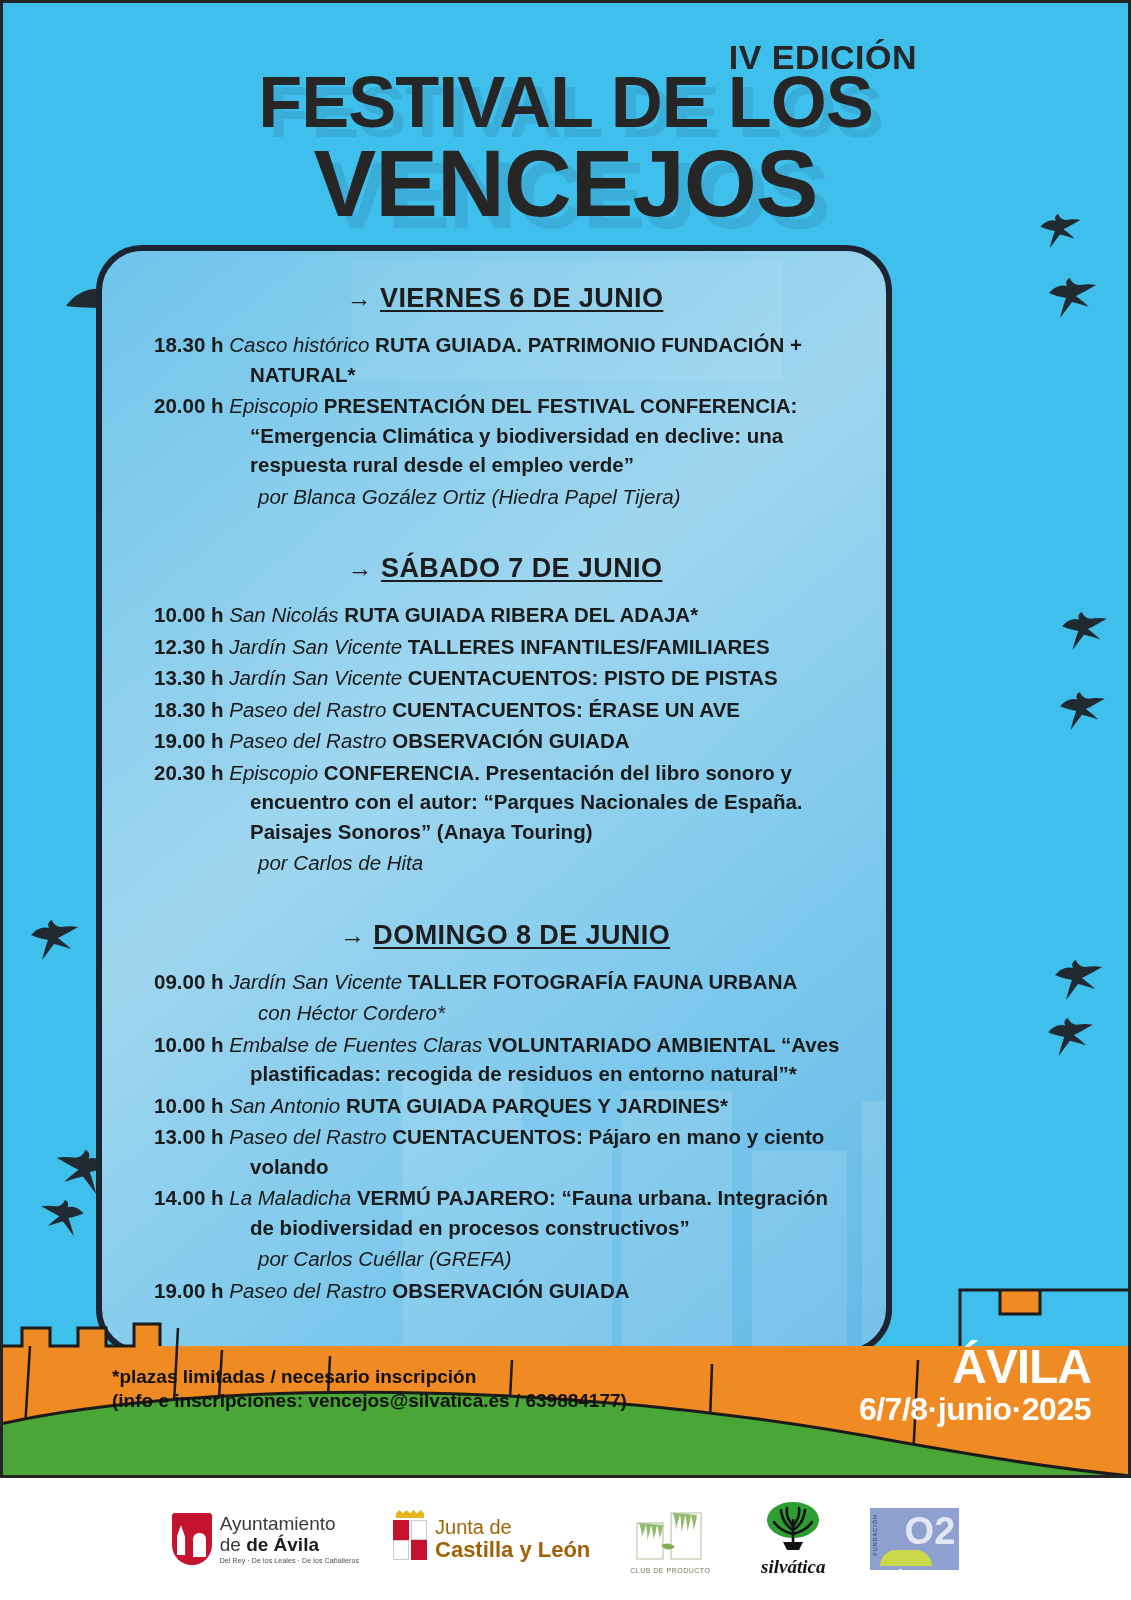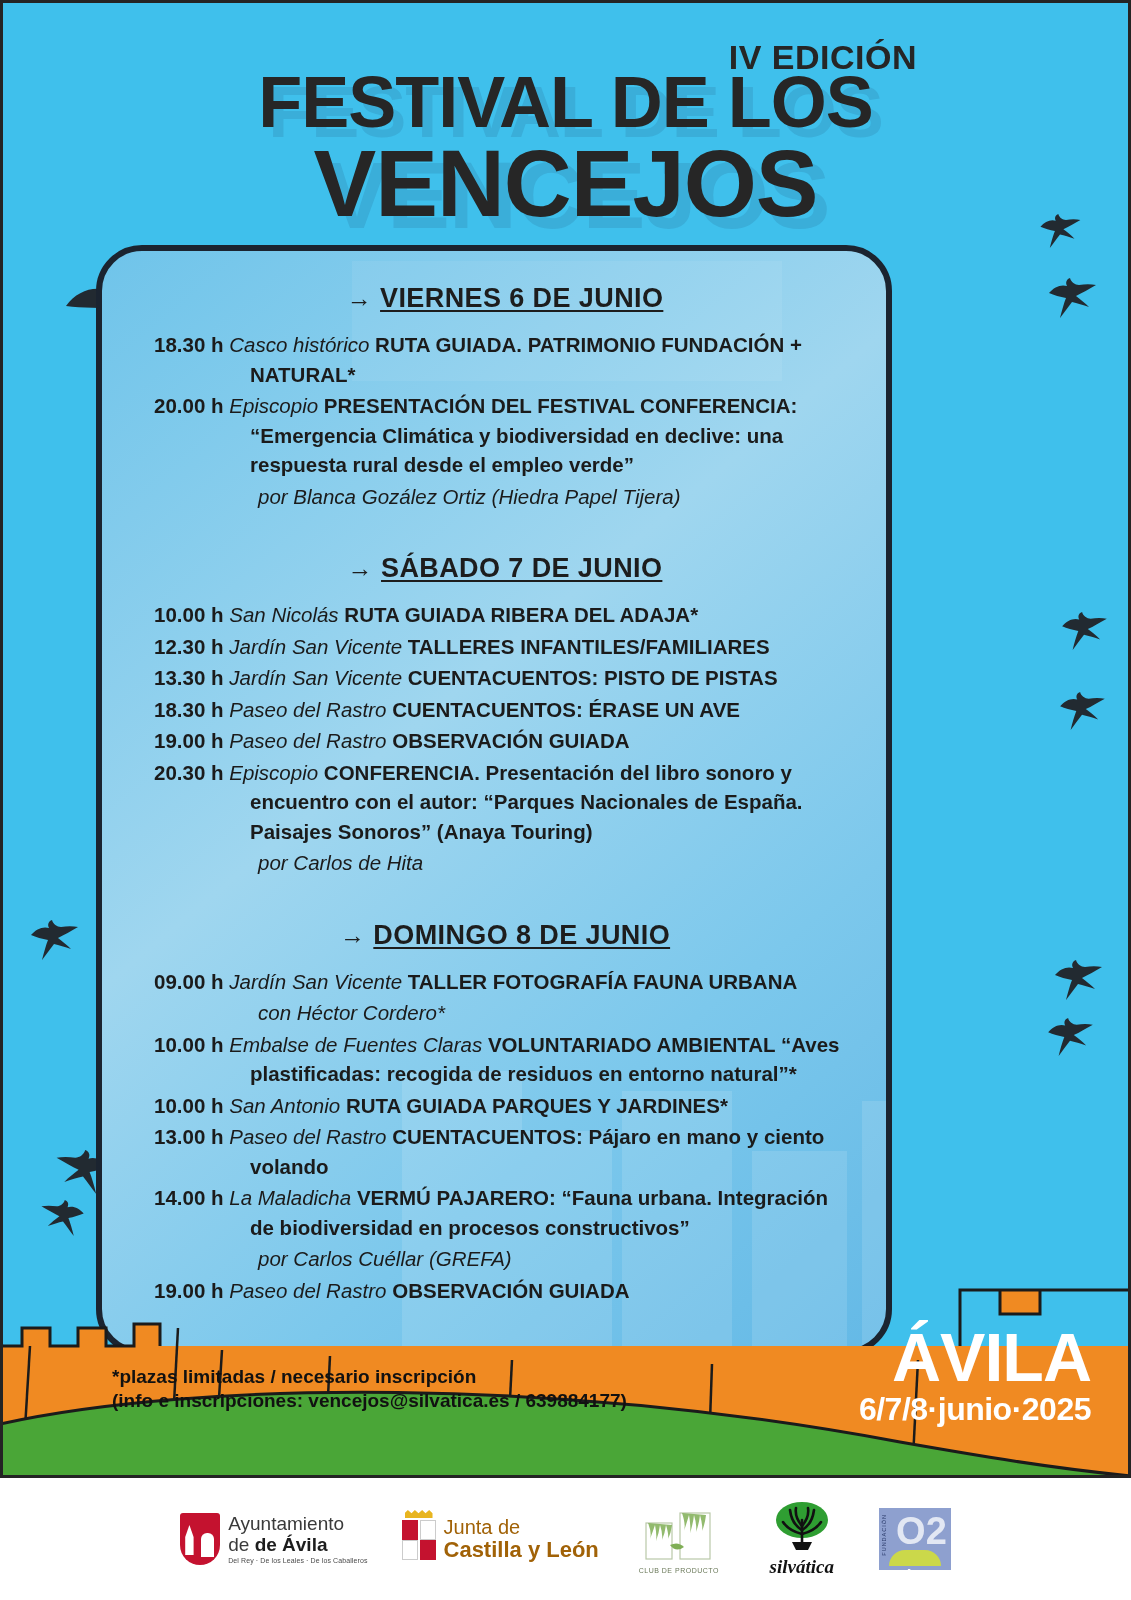--- a/index.html
+++ b/index.html
@@ -79,21 +79,21 @@
   .ev.sub{text-indent:0;padding-left:104px;font-style:italic;font-weight:normal;}
 
   
   .swift{position:absolute;fill:#222a31;}
 
   
   #wall{position:absolute;left:0;bottom:0;width:1131px;height:250px;}
 
   .avila{
     position:absolute;right:40px;bottom:88px;
-    color:#ffffff;font-weight:bold;font-size:68px;letter-spacing:-1px;
+    color:#ffffff;font-weight:bold;font-size:48px;letter-spacing:-1px;
     line-height:.95;text-align:right;
     font-family:"Liberation Sans",sans-serif;
   }
   .avila-date{
     position:absolute;right:40px;bottom:50px;
     color:#ffffff;font-weight:bold;font-size:32px;letter-spacing:-.5px;
     text-align:right;
     font-family:"Liberation Sans",sans-serif;
   }
   .note{
@@ -133,21 +133,21 @@
 
   .cdp{width:92px;text-align:center;}
   .cdp .label{font-size:7px;letter-spacing:.5px;color:#6b7a5a;margin-top:2px;
      font-family:"Liberation Sans",sans-serif;}
 
   .silv{width:86px;text-align:center;}
   .silv .name{font-style:italic;font-weight:bold;font-size:19px;color:#111;
      font-family:"Liberation Serif",serif;margin-top:-2px;}
 
   .oxi{width:72px;height:62px;background:#8ea0cf;position:relative;display:flex;
-     align-items:center;justify-content:center;overflow:hidden;}
+     align-items:center;justify-content:center;overflow:hidden;padding-left:17px;}
   .oxi .fund{position:absolute;left:2px;top:6px;font-size:5.5px;color:#2a3a6a;
      writing-mode:vertical-rl;transform:rotate(180deg);letter-spacing:1px;}
   .oxi .o2{position:absolute;right:4px;top:2px;font-size:38px;color:#ffffff;opacity:.75;
      font-weight:bold;font-family:"Liberation Sans",sans-serif;}
   .oxi .word{position:absolute;left:8px;top:26px;font-size:17px;font-weight:bold;color:#ffffff;
      font-family:"Liberation Sans",sans-serif;margin-top:32px;}
   .oxi .arc{position:absolute;left:10px;bottom:4px;width:52px;height:16px;background:#cbd84a;
      border-radius:26px 26px 0 0;}
 </style>
 </head>

